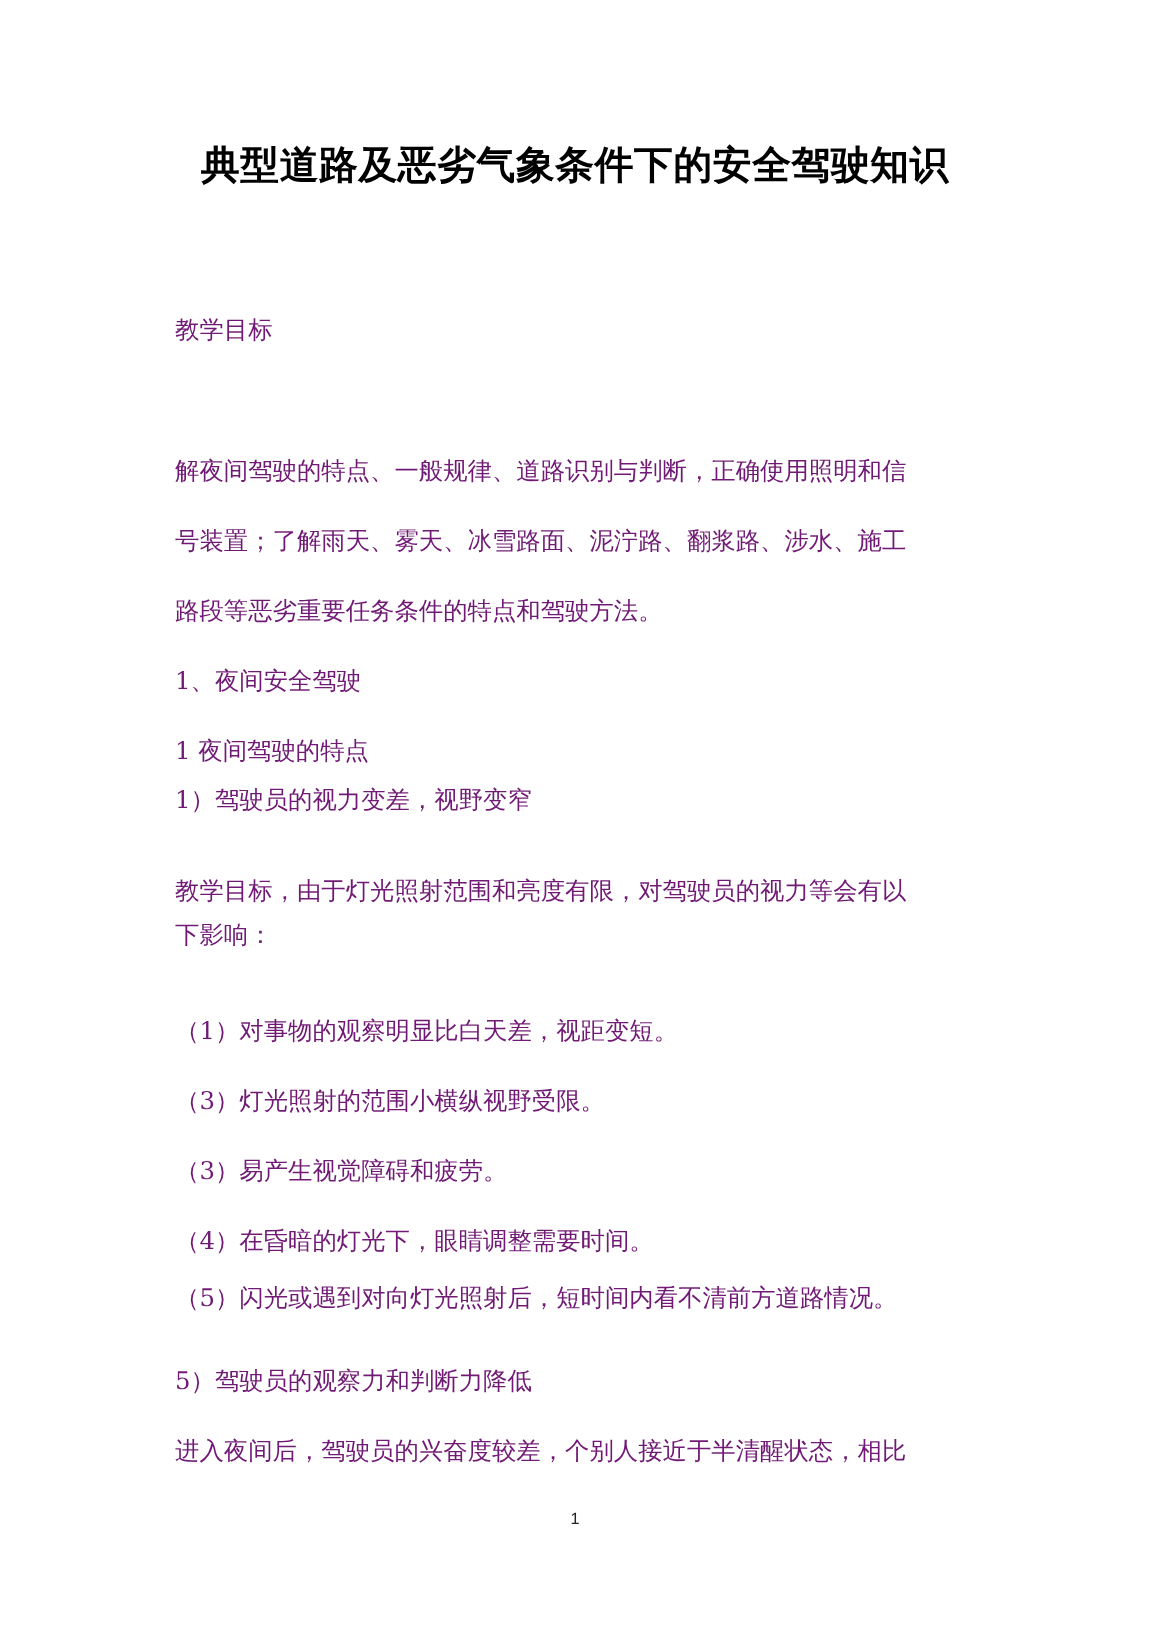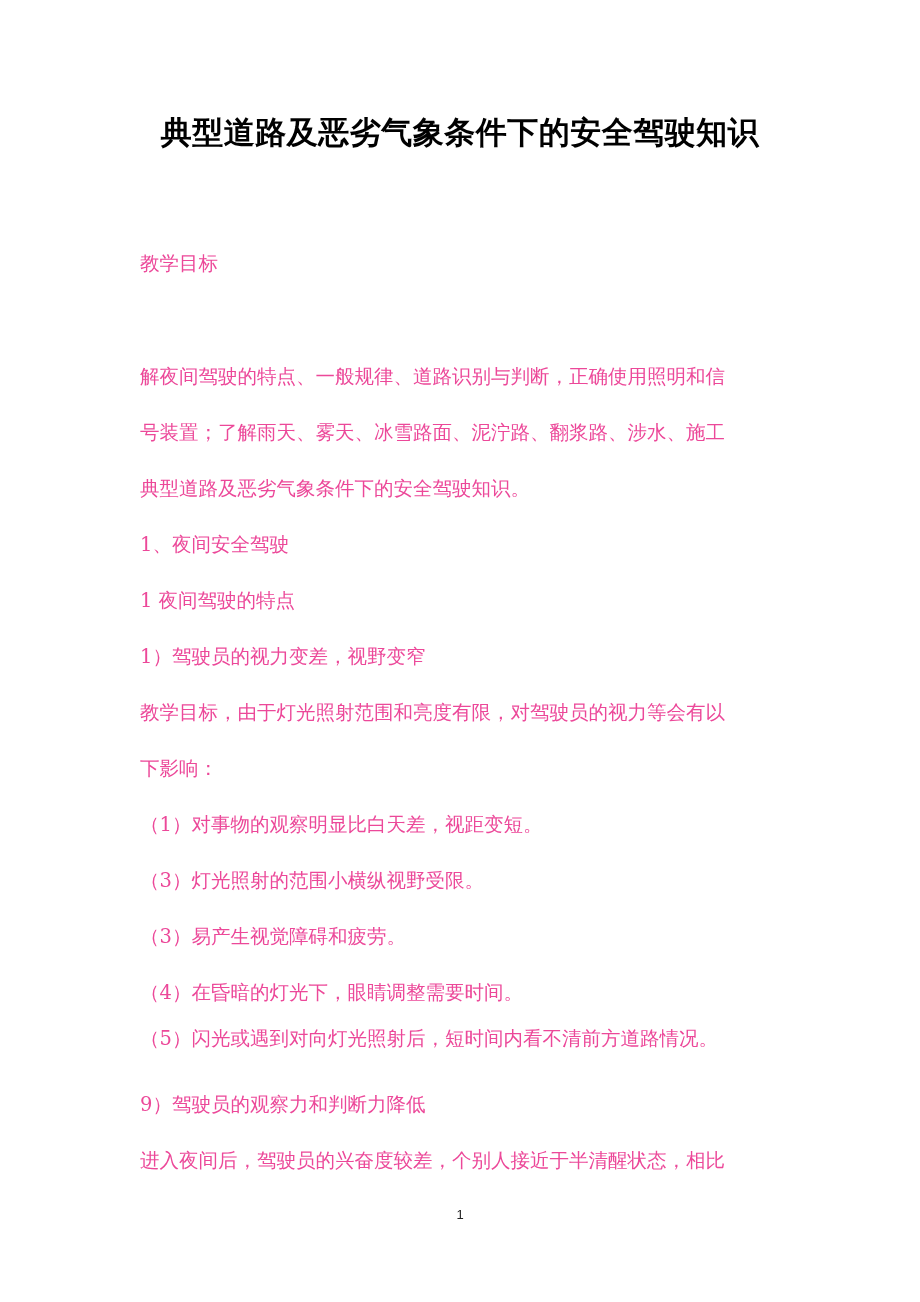--- a/index.html
+++ b/index.html
@@ -2,41 +2,41 @@
 <html><head>
   <meta charset="utf-8">
   <style>
     html, body { margin: 0; padding: 0; background: #ffffff; }
     body { width: 920px; height: 1302px; position: relative; overflow: hidden;
            font-family: "DejaVu Serif", "Liberation Serif", serif; color: #111; }
     .page { position: absolute; left: 0; top: 0; width: 920px; height: 1302px; background: #fff; }
     .title { position: absolute; left: 0; width: 920px; top: 110px; text-align: center;
              font-family: "DejaVu Sans", "Liberation Sans", sans-serif; font-weight: bold;
              font-size: 31px; line-height: 44px; letter-spacing: 0.5px; color: #000; }
-    .line { position: absolute; left: 140px; font-size: 19.5px; line-height: 28px; white-space: nowrap; color: #ec4899; }
+    .line { position: absolute; left: 140px; font-size: 19.5px; line-height: 28px; white-space: nowrap; color: #701a75; }
     .pagenum { position: absolute; left: 0; width: 920px; top: 1207px; text-align: center;
                font-family: "Liberation Sans", sans-serif; font-size: 13px; color: #222; }
   </style>
 </head>
 <body>
 
 <div class="page">
   <div class="title">典型道路及恶劣气象条件下的安全驾驶知识</div>
 
   <div class="line" style="top:250px">教学目标</div>
   <div class="line" style="top:419px">号装置；了解雨天、雾天、冰雪路面、泥泞路、翻浆路、涉水、施工</div>
   <div class="line" style="top:363px">解夜间驾驶的特点、一般规律、道路识别与判断，正确使用照明和信</div>
-  <div class="line" style="top:475px">典型道路及恶劣气象条件下的安全驾驶知识。</div>
+  <div class="line" style="top:475px">路段等恶劣重要任务条件的特点和驾驶方法。</div>
   <div class="line" style="top:531px">1、夜间安全驾驶</div>
   <div class="line" style="top:587px">1 夜间驾驶的特点</div>
-  <div class="line" style="top:643px">1）驾驶员的视力变差，视野变窄</div>
+  <div class="line" style="top:626px">1）驾驶员的视力变差，视野变窄</div>
   <div class="line" style="top:699px">教学目标，由于灯光照射范围和亮度有限，对驾驶员的视力等会有以</div>
-  <div class="line" style="top:755px">下影响：</div>
+  <div class="line" style="top:734px">下影响：</div>
   <div class="line" style="top:811px">（1）对事物的观察明显比白天差，视距变短。</div>
   <div class="line" style="top:867px">（3）灯光照射的范围小横纵视野受限。</div>
   <div class="line" style="top:923px">（3）易产生视觉障碍和疲劳。</div>
   <div class="line" style="top:979px">（4）在昏暗的灯光下，眼睛调整需要时间。</div>
   <div class="line" style="top:1025px">（5）闪光或遇到对向灯光照射后，短时间内看不清前方道路情况。</div>
-  <div class="line" style="top:1091px">9）驾驶员的观察力和判断力降低</div>
+  <div class="line" style="top:1091px">5）驾驶员的观察力和判断力降低</div>
   <div class="line" style="top:1147px">进入夜间后，驾驶员的兴奋度较差，个别人接近于半清醒状态，相比</div>
 
   <div class="pagenum">1</div>
 </div>
 
 </body></html>

